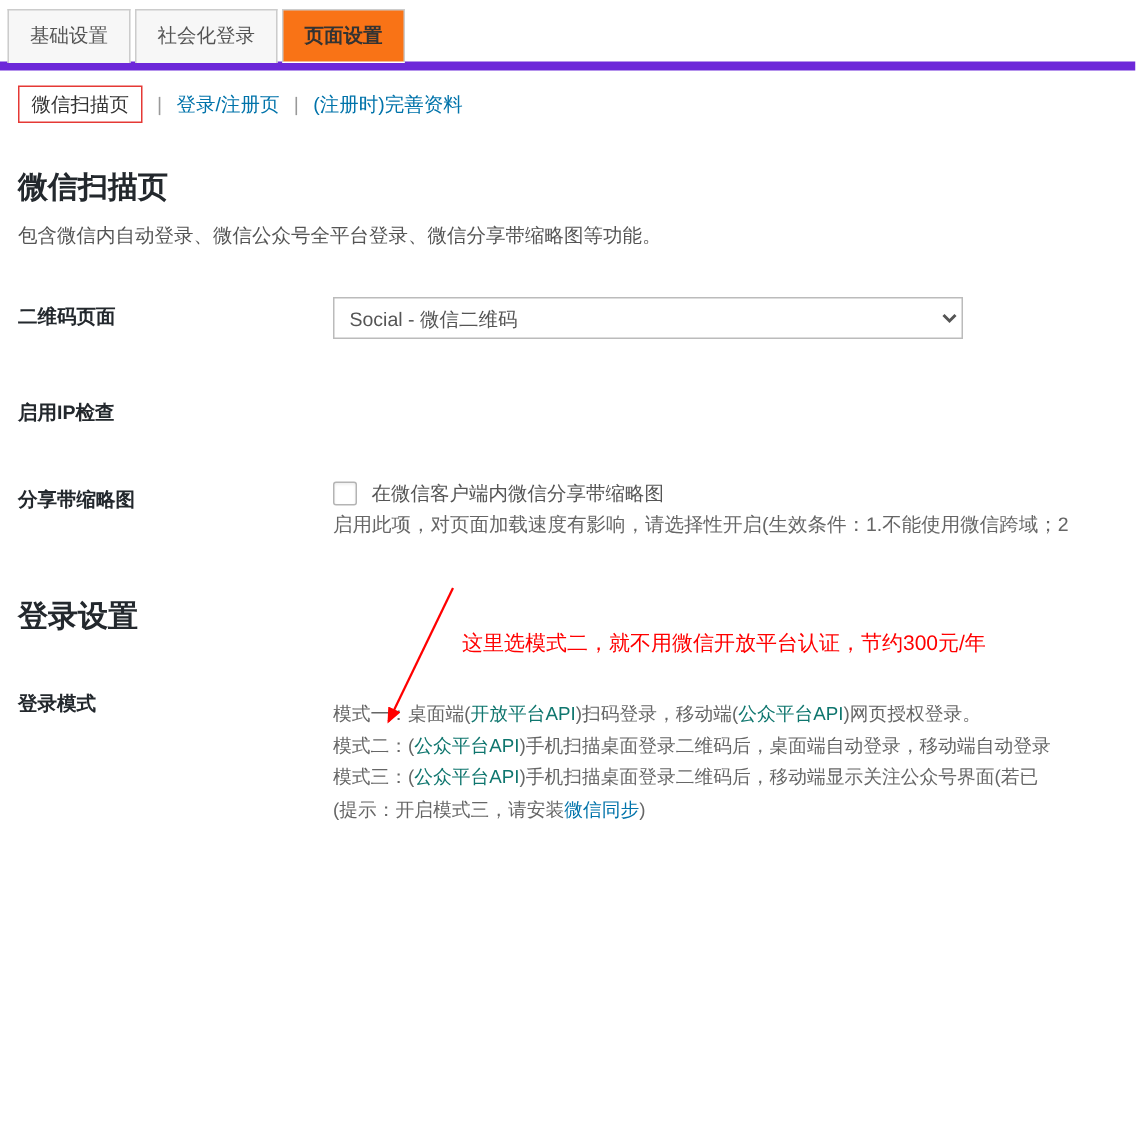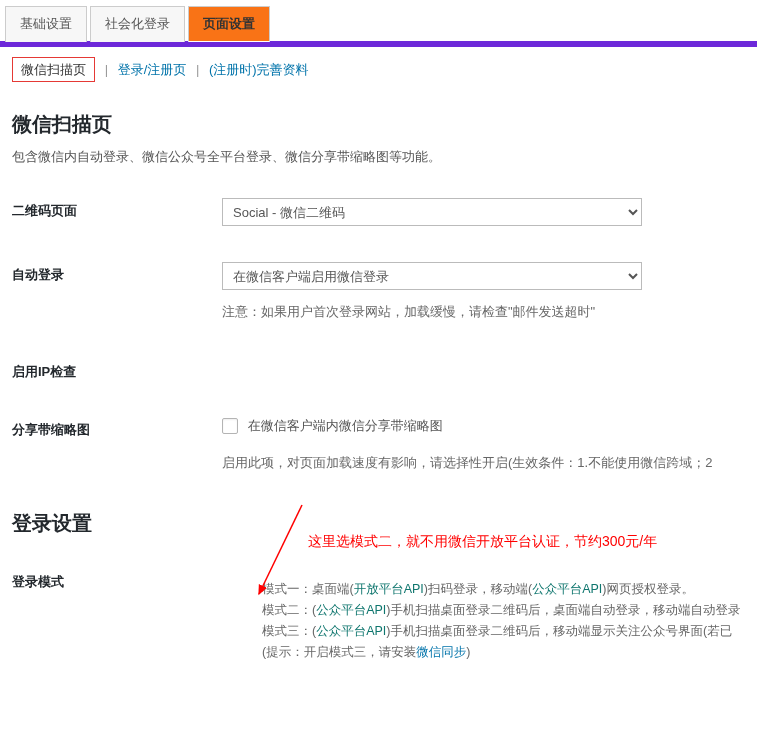--- a/index.html
+++ b/index.html
@@ -114,21 +114,20 @@
       color: #555;
     }
     h2.section-title-2 {
       font-size: 20px;
       font-weight: 600;
       color: #23282d;
       margin: 12px 0 32px 0;
     }
     .annotation-wrap {
       position: relative;
-      gap: 40px;
     }
     .annotation-text {
       color: #ff0000;
       font-size: 14px;
       position: absolute;
       top: -36px;
       left: 296px;
       font-weight: 500;
     }
     .arrow-svg {
@@ -171,40 +170,31 @@
 
   <div class="form-row">
     <div class="form-label">二维码页面</div>
     <div class="form-control-col">
       <select>
         <option>Social - 微信二维码</option>
       </select>
     </div>
   </div>
 
-  <div class="form-row">
-    <div class="form-label">自动登录</div>
-    <div class="form-control-col">
-      <select>
-        <option>在微信客户端启用微信登录</option>
-      </select>
-      <div class="note">注意：如果用户首次登录网站，加载缓慢，请检查"邮件发送超时"</div>
-    </div>
-  </div>
 
   <div class="form-row">
     <div class="form-label">启用IP检查</div>
   </div>
 
   <div class="form-row">
     <div class="form-label">分享带缩略图</div>
     <div class="form-control-col">
       <span class="checkbox"></span>
       <span class="checkbox-label">在微信客户端内微信分享带缩略图</span>
-      <div class="note" style="margin-top:18px;">启用此项，对页面加载速度有影响，请选择性开启(生效条件：1.不能使用微信跨域；2</div>
+      <div class="note" style="margin-top:2px;">启用此项，对页面加载速度有影响，请选择性开启(生效条件：1.不能使用微信跨域；2</div>
     </div>
   </div>
 
   <h2 class="section-title-2">登录设置</h2>
 
   <div class="form-row annotation-wrap" style="margin-bottom:20px;">
     <svg class="arrow-svg" width="70" height="110">
       <defs>
         <marker id="arrowhead" markerWidth="8" markerHeight="8" refX="6" refY="3" orient="auto">
           <polygon points="0 0, 7 3, 0 6" fill="#ff0000"></polygon>

